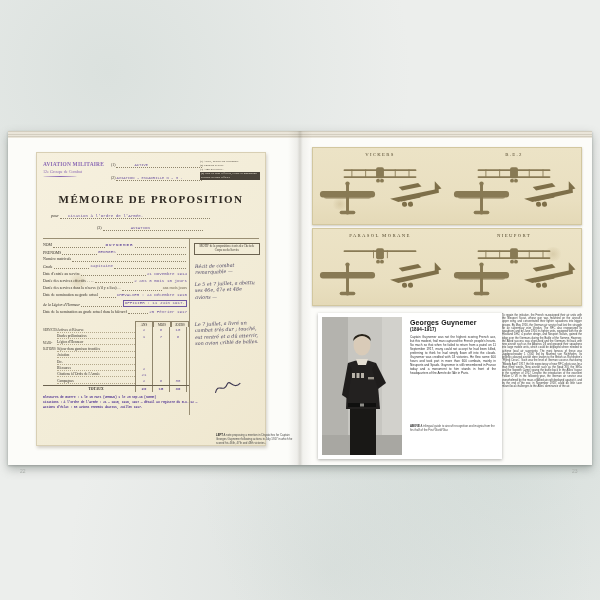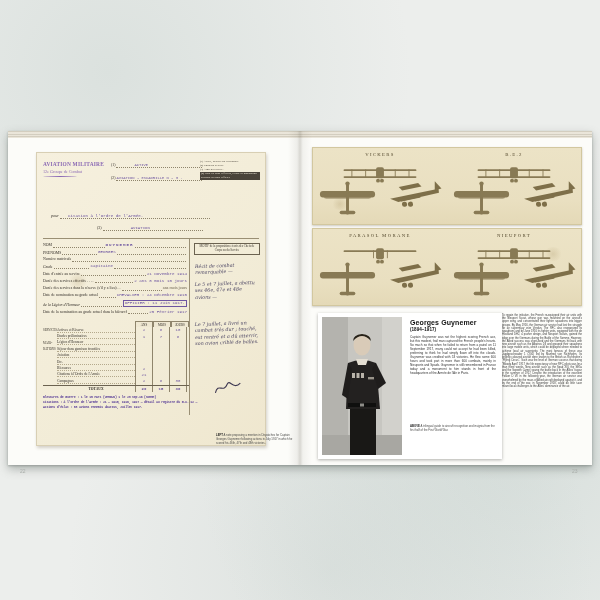--- a/index.html
+++ b/index.html
@@ -145,20 +145,21 @@
         <span class="dotline" style="width:86px;"><span class="typed">AVIATION - ESCADRILLE N - 3 .</span></span>
       </div>
 
       <div class="corner-notes">
         <div>(1) Active, Réserve ou Territoriale.</div>
         <div>(2) Corps ou Service.</div>
         <div>(3) Arme ou Service.</div>
         <div class="n4">(4) Pour les Sous-Officiers, la date de nomination au grade de Sous-Officier.</div>
       </div>
 
+      <div class="doc-title">MÉMOIRE DE PROPOSITION</div>
 
       <div class="pour-row">
         <span style="font-style:italic;">pour</span>
         <span class="dotline" style="width:150px;"><span class="typed" style="margin-left:8px;">Citation à l'Ordre de l'Armée.</span></span>
       </div>
       <div class="f3-row">
         <span>(3)</span>
         <span class="dotline" style="width:100px;"><span class="typed" style="margin-left:28px;">AVIATION</span></span>
       </div>
 

